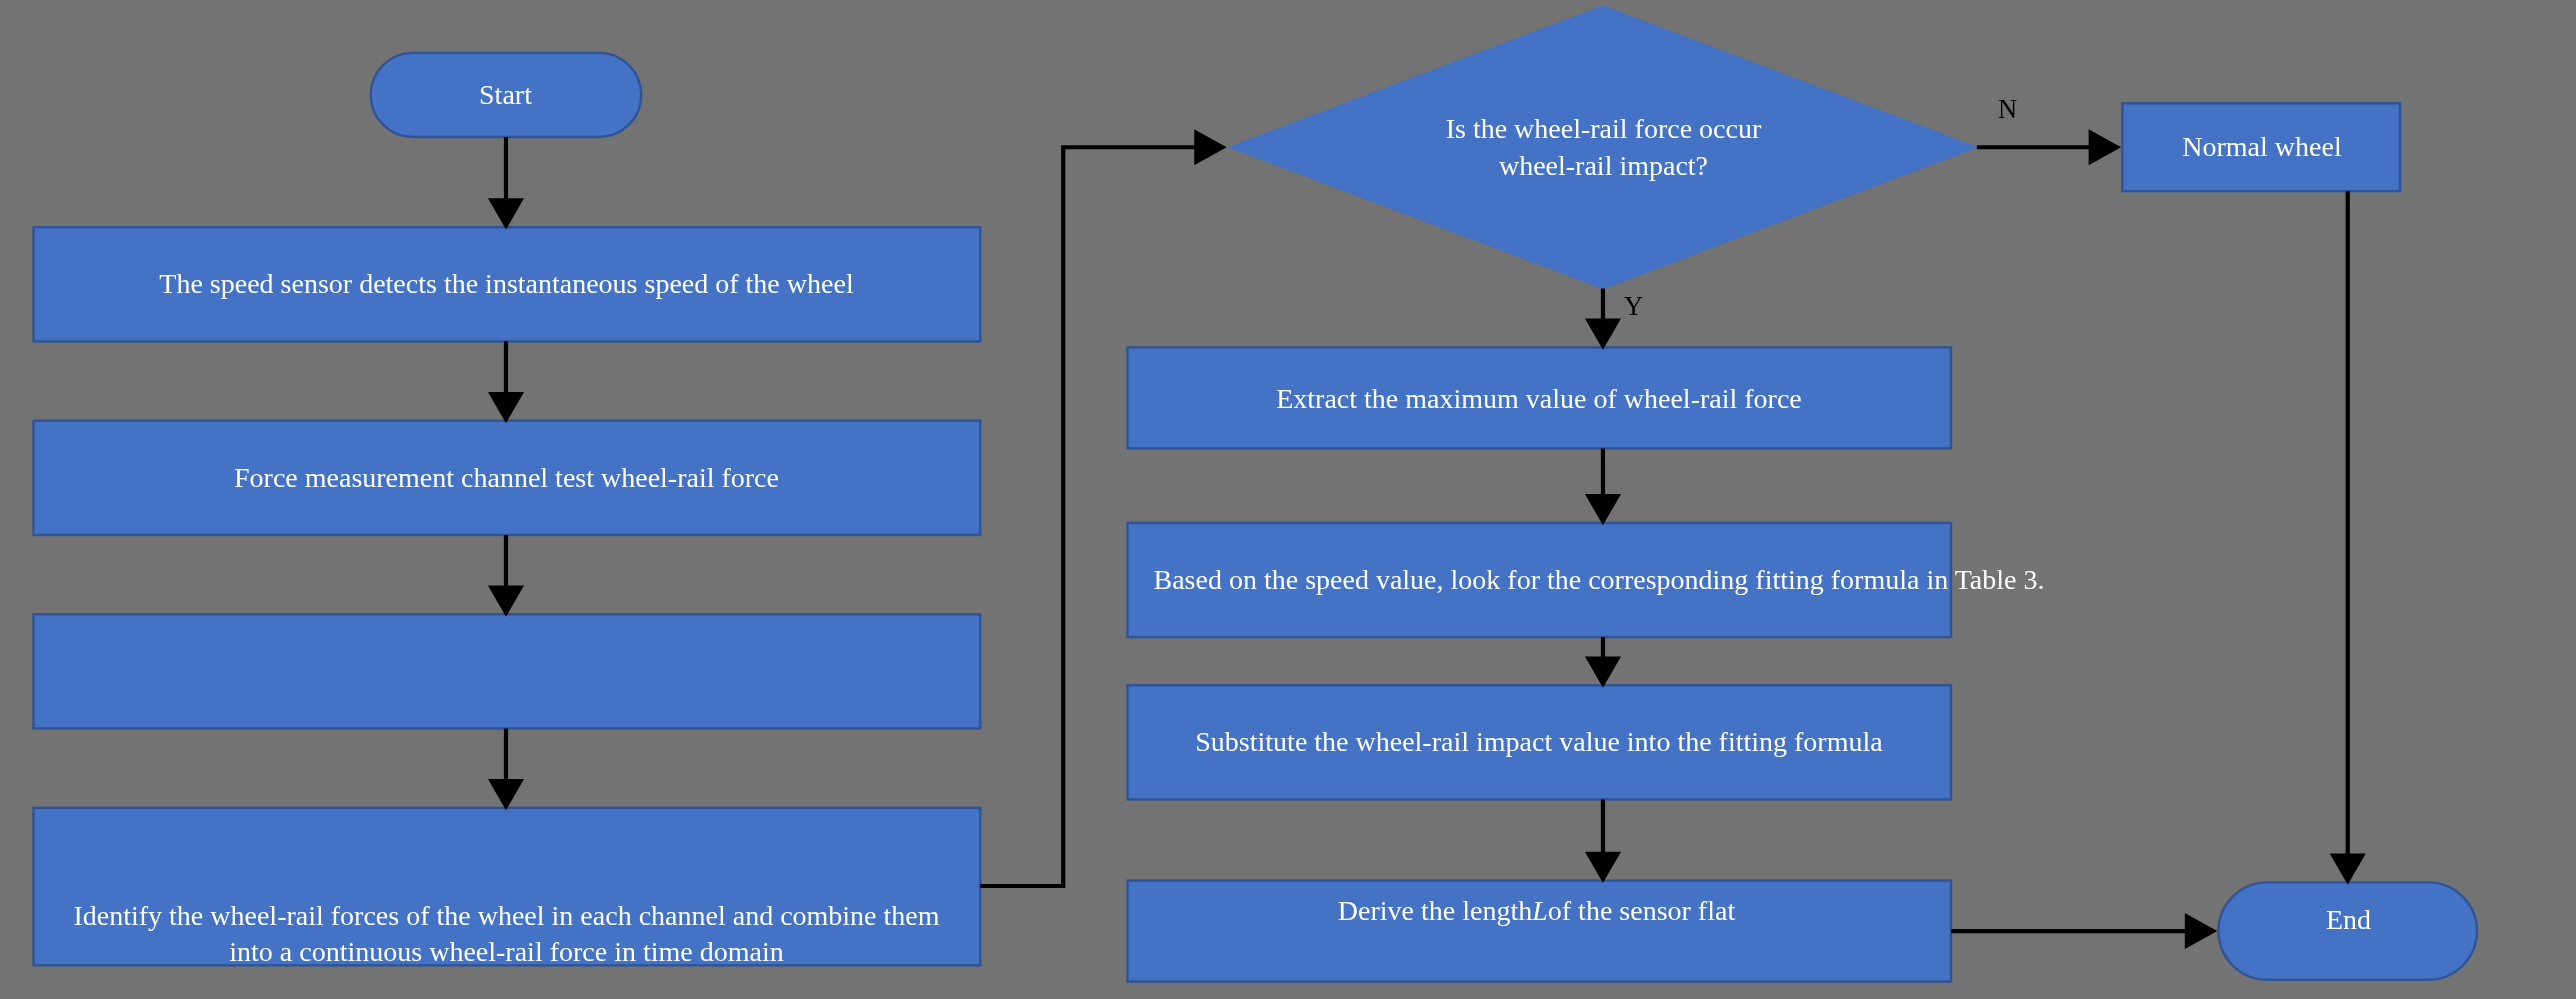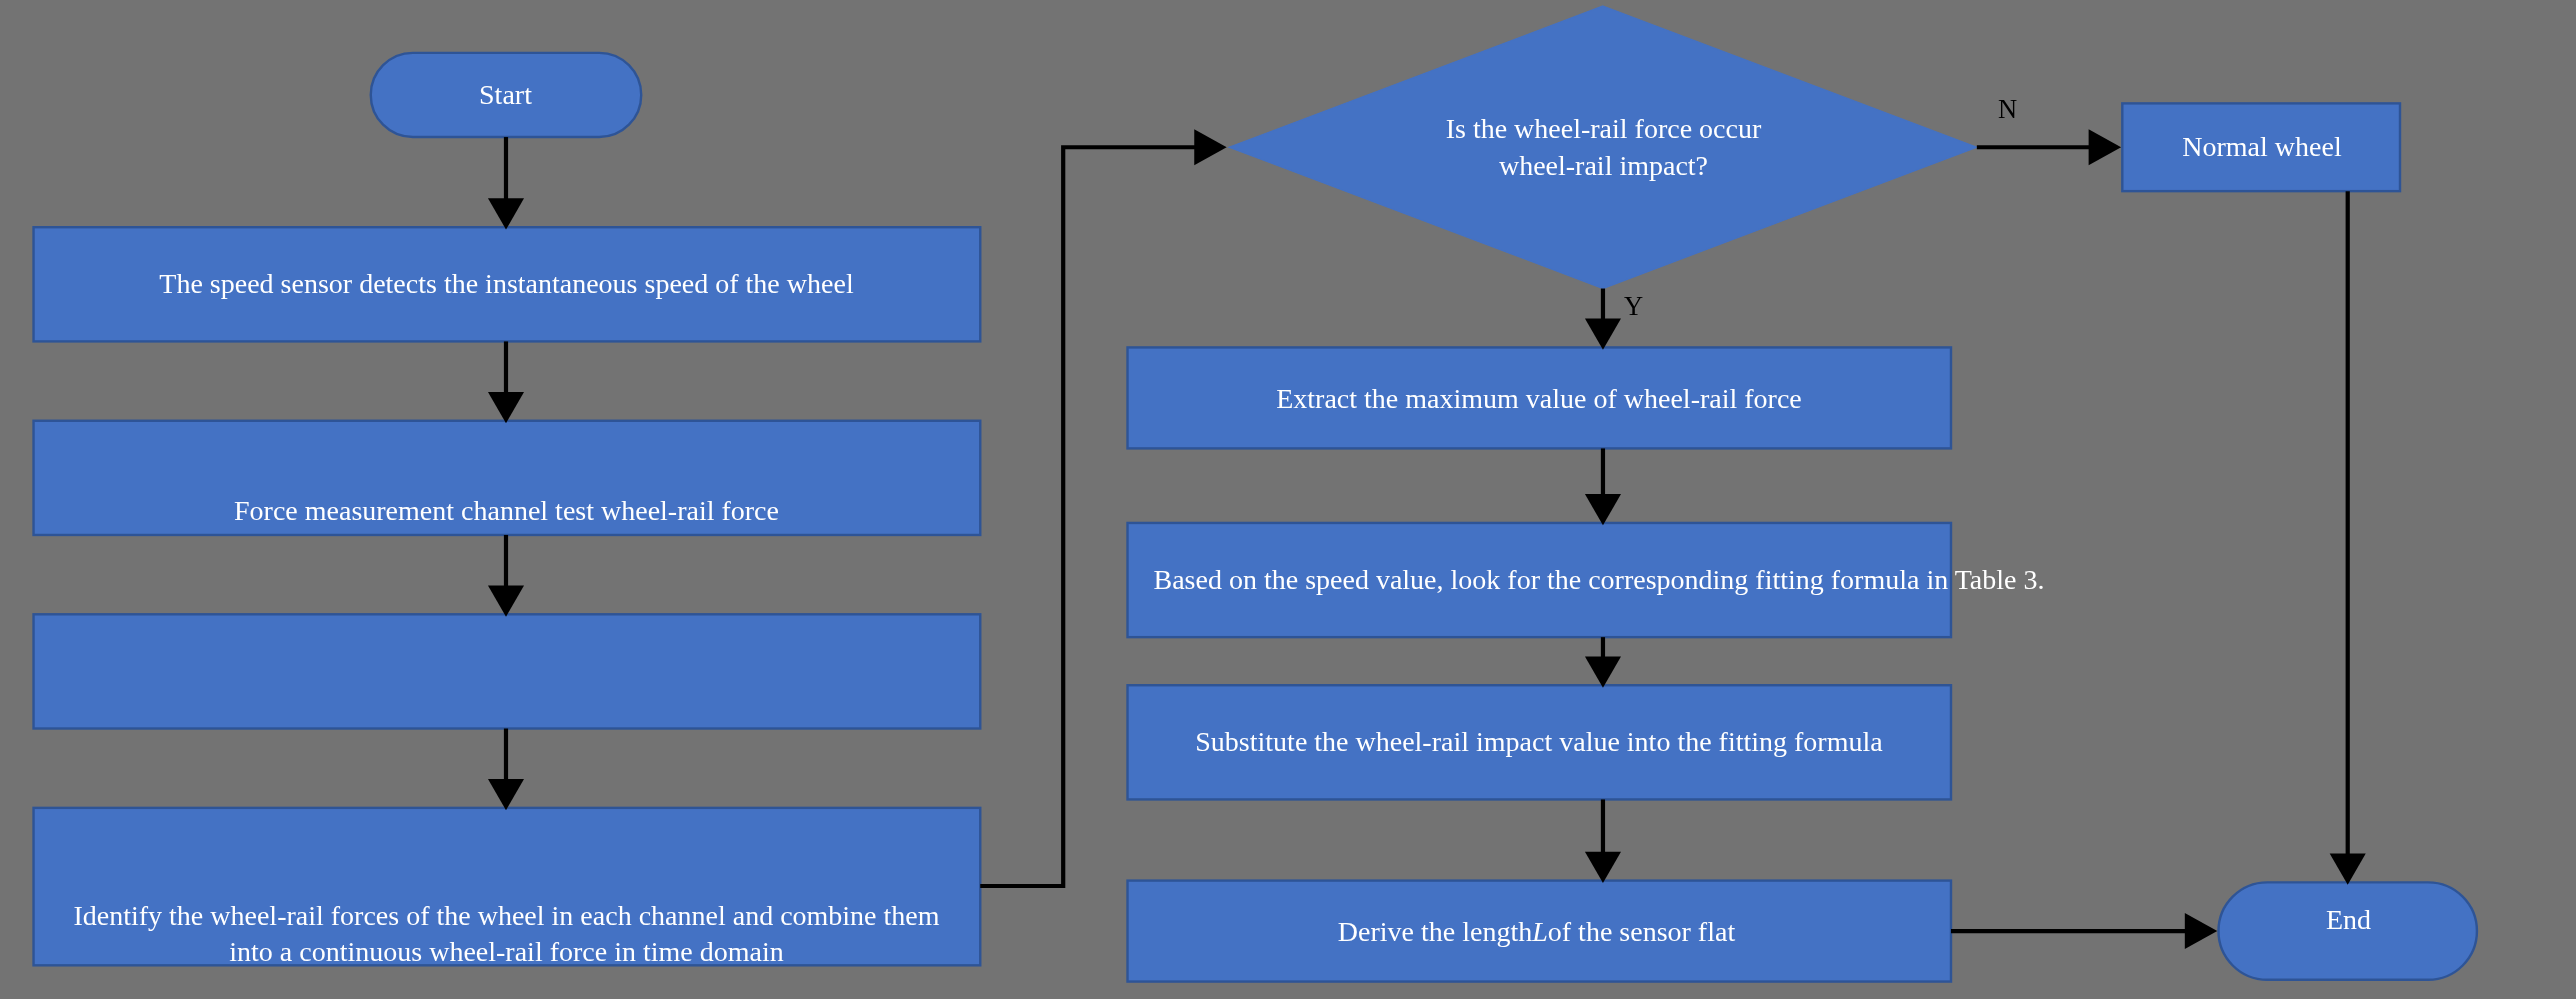--- a/index.html
+++ b/index.html
@@ -155,38 +155,38 @@
     <g>
       <line class="conn-line" x1="3905" y1="318" x2="3905" y2="1438"></line>
       <polygon class="conn-arrowhead" points="3905,1472 3875,1420 3935,1420"></polygon>
     </g>
   </svg>
 
   <div class="node-label terminator" style="left:370px; top:53px; width:271px; height:84px;">Start</div>
 
   <div class="node-label" style="left:33px; top:227px; width:947px; height:114px;">The speed sensor detects the instantaneous speed of the wheel</div>
 
-  <div class="node-label" style="left:33px; top:421px; width:947px; height:114px;margin-top:33px;">Force measurement channel test wheel-rail force</div>
+  <div class="node-label" style="left:33px; top:421px; width:947px; height:114px;">Force measurement channel test wheel-rail force</div>
 
 
   <div class="node-label" style="left:33px; top:808px; width:947px; height:158px;margin-top:47px;">Identify the wheel-rail forces of the wheel in each channel and combine them into a continuous wheel-rail force in time domain</div>
 
   <div class="node-label diamond-label" style="left:1417px; top:57px; width:373px; height:180px;">Is the wheel-rail force occur wheel-rail impact?</div>
 
   <div class="node-label" style="left:2123px; top:103px; width:278px; height:88px;">Normal wheel</div>
 
   <div class="node-label" style="left:1127px; top:348px; width:824px; height:101px;">Extract the maximum value of wheel-rail force</div>
 
   <div class="node-label" style="left:1127px; top:523px; width:944px; height:114px;">Based on the speed value, look for the corresponding fitting formula in Table 3.</div>
 
   <div class="node-label" style="left:1127px; top:685px; width:824px; height:114px;">
     <span>Substitute the wheel-rail impact value into the fitting formula</span>
   </div>
 
-  <div class="node-label" style="left:1127px; top:881px; width:824px; height:101px;padding-left:12px;">
+  <div class="node-label" style="left:1127px; top:860px; width:824px; height:101px;padding-left:12px;">
     <span>Derive the length </span>
       <span class="ital">L</span>
       <span> of the sensor flat</span>
   </div>
 
   <div class="node-label terminator" style="left:2219px; top:883px; width:259px; height:73px;">End</div>
 
   <div class="edge-label" style="left:1998px; top:96px;">N</div>
 
   <div class="edge-label" style="left:1624px; top:293px;">Y</div>

